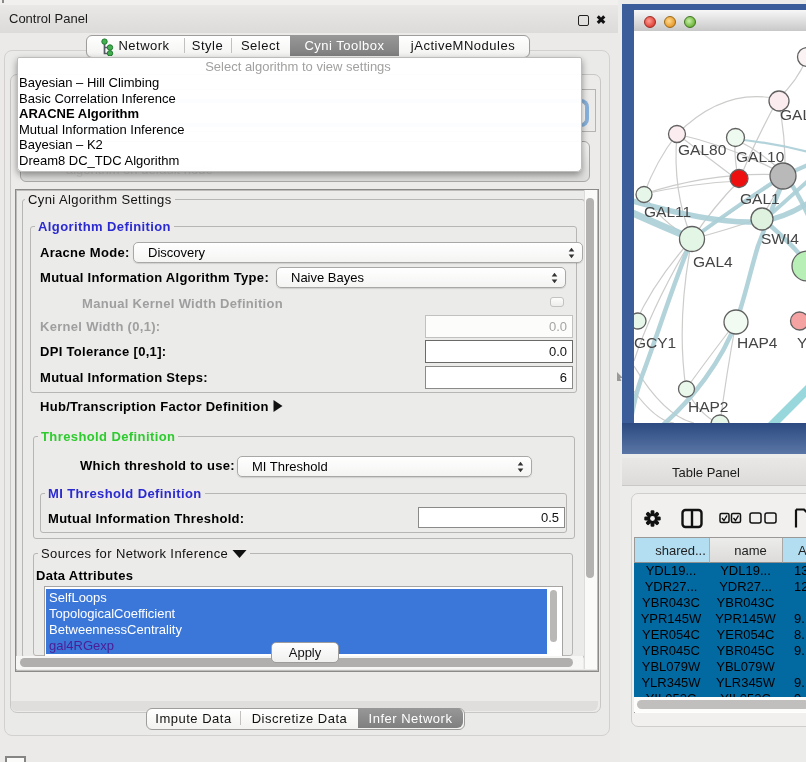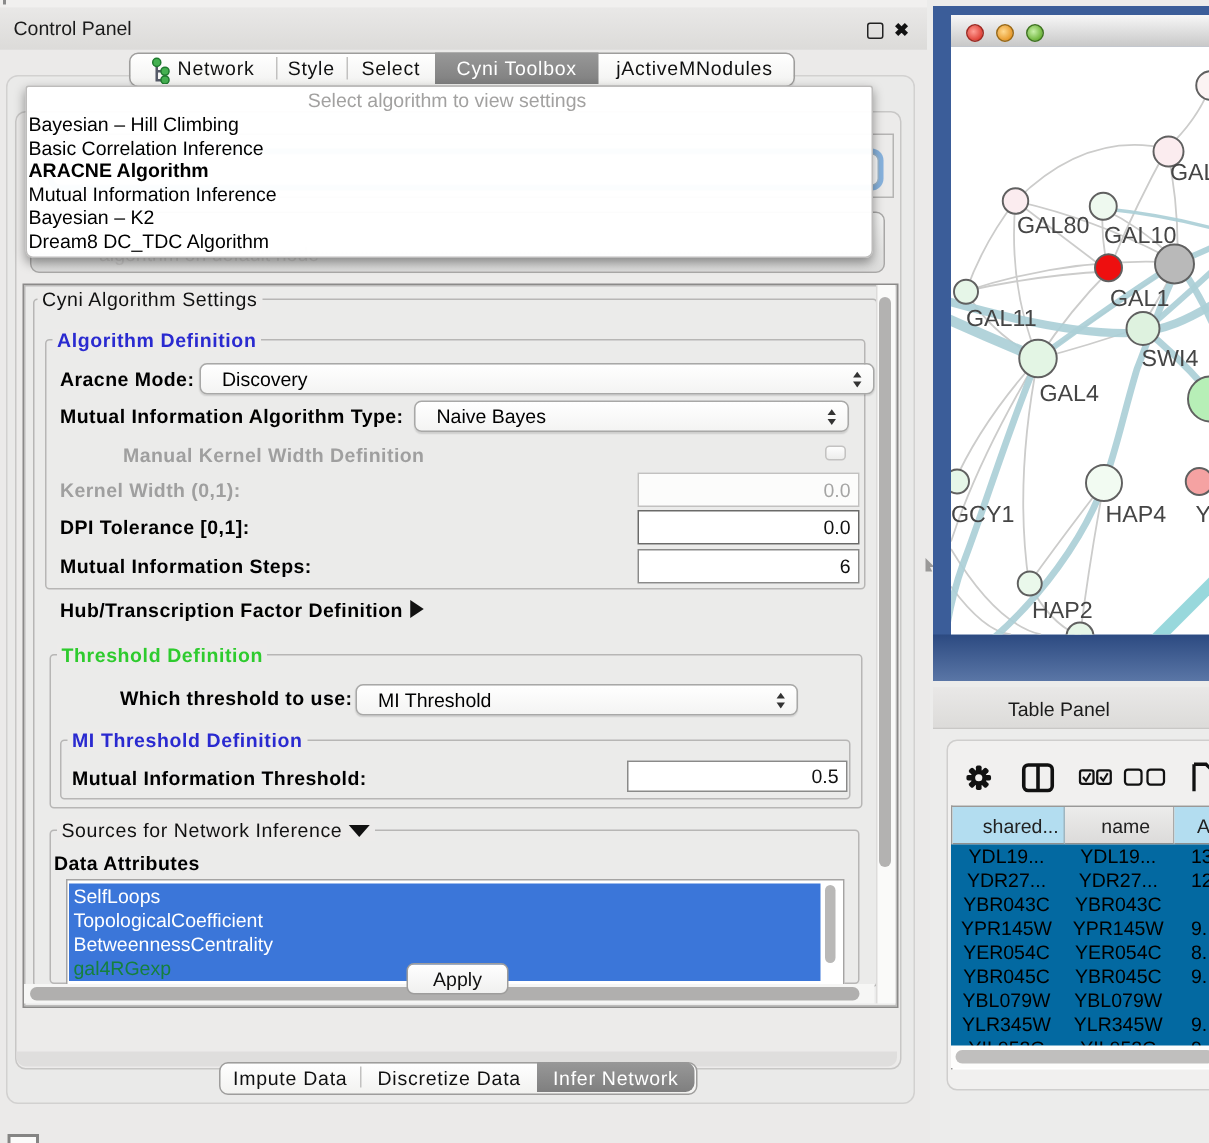--- a/index.html
+++ b/index.html
@@ -121,21 +121,21 @@
 <div class="gtitle" style="left:38px;top:546px;">Sources for Network Inference <svg width="15" height="10" viewBox="0 0 15 10" style="vertical-align:-1px;">
         <path d="M0.5 1 L14.5 1 L7.5 9 Z" fill="#111"></path>
       </svg></div>
 
 <div class="lbl" style="left:36px;top:568px;">Data Attributes</div>
 <div class="abs" style="left:44px;top:586px;width:517px;height:70px;background:#fff;border:1px solid #a5a4a3;overflow:hidden;">
   <div class="abs" style="left:1px;top:2px;width:501px;height:65px;background:#3b76d9;"></div>
   <div class="abs" style="left:4px;top:2px;width:400px;height:16px;color:#fff;display:flex;align-items:center;">SelfLoops</div>
   <div class="abs" style="left:4px;top:18px;width:400px;height:16px;color:#fff;display:flex;align-items:center;">TopologicalCoefficient</div>
   <div class="abs" style="left:4px;top:34px;width:400px;height:16px;color:#fff;display:flex;align-items:center;">BetweennessCentrality</div>
-  <div class="abs" style="left:4px;top:50px;width:400px;height:16px;color:#15803d;display:flex;align-items:center;text-align:right;">gal4RGexp</div>
+  <div class="abs" style="left:4px;top:50px;width:400px;height:16px;color:#4c1d95;display:flex;align-items:center;text-align:right;">gal4RGexp</div>
   <div class="abs" style="left:505px;top:3px;width:7px;height:52px;background:#b9b8b7;border-radius:4px;"></div>
 </div>
 
 <div class="abs" style="left:584px;top:190px;width:12px;height:479px;background:#fafaf9;border-left:1px solid #dddcdb;"></div>
 <div class="abs" style="left:586px;top:198px;width:8px;height:380px;background:#b3b2b1;border-radius:4px;"></div>
 <div class="abs" style="left:16px;top:656px;width:567px;height:13px;background:#f6f6f5;"></div>
 <div class="abs" style="left:20px;top:658px;width:553px;height:9px;background:#b0afae;border-radius:4.5px;"></div>
 
 <div class="abs" style="left:271px;top:642px;width:66px;height:19px;background:linear-gradient(#ffffff,#f0f0ef);border:1px solid #9e9d9c;border-radius:5px;display:flex;align-items:center;justify-content:center;">Apply</div>
 

